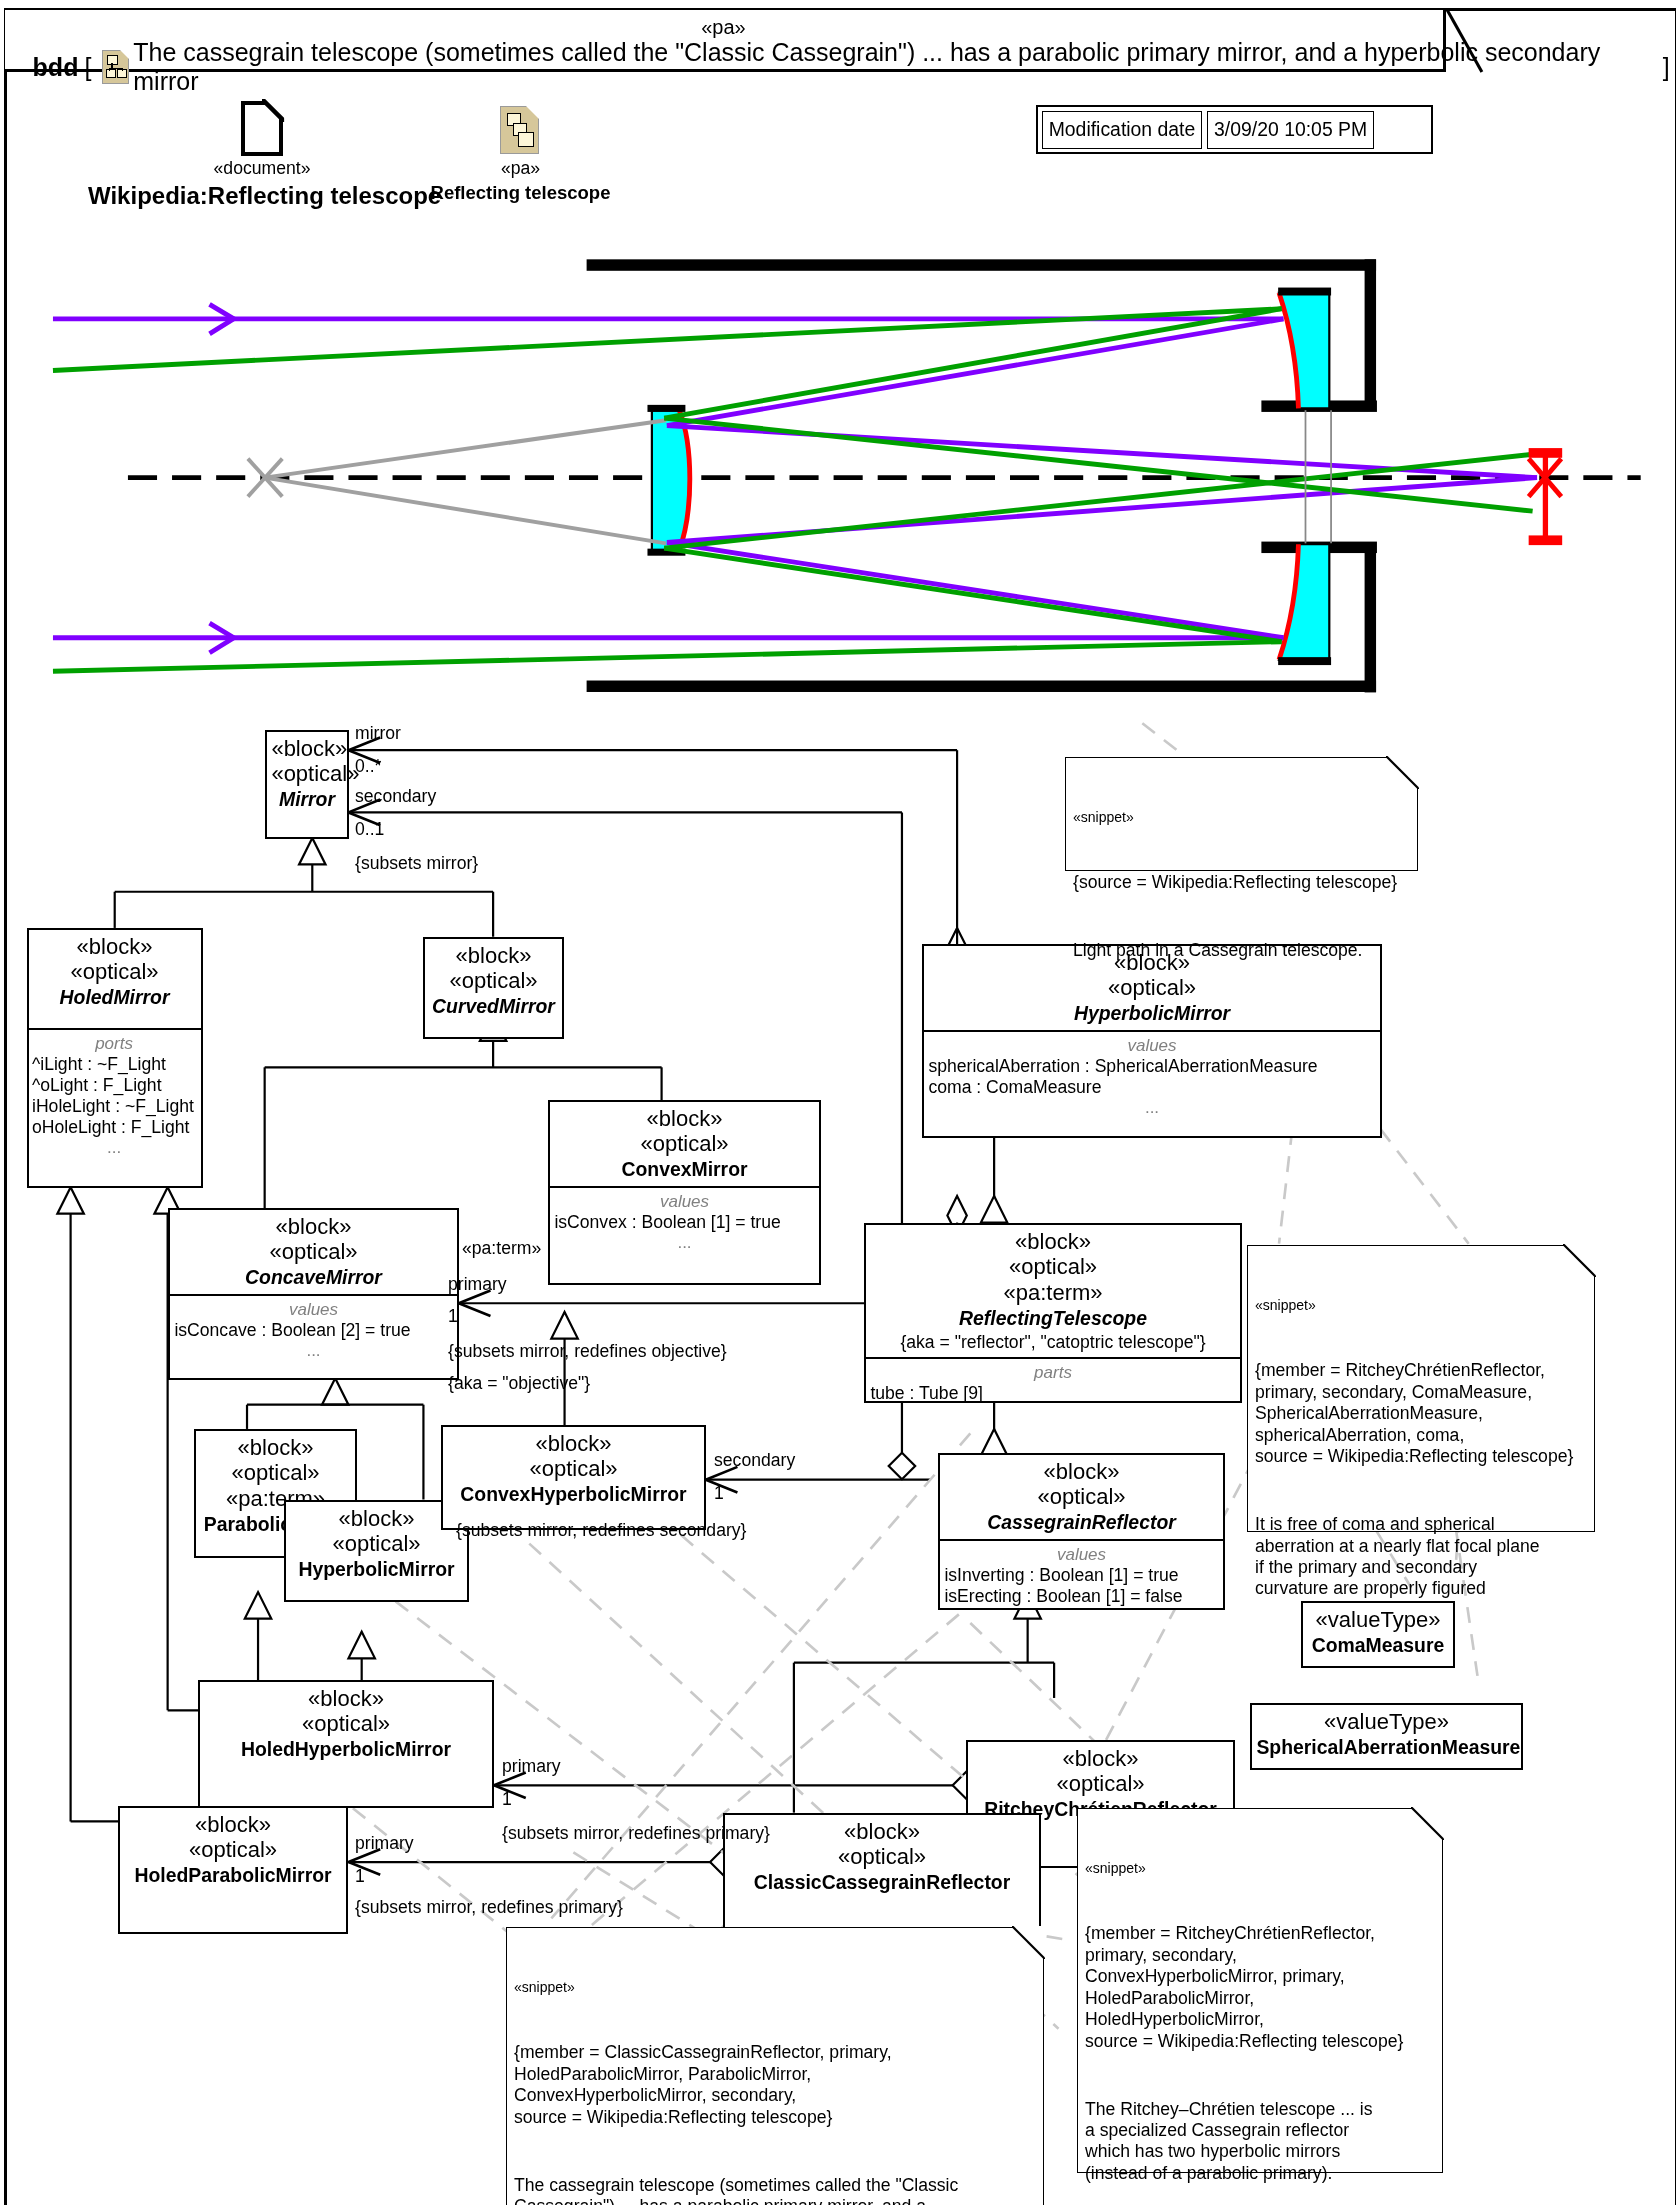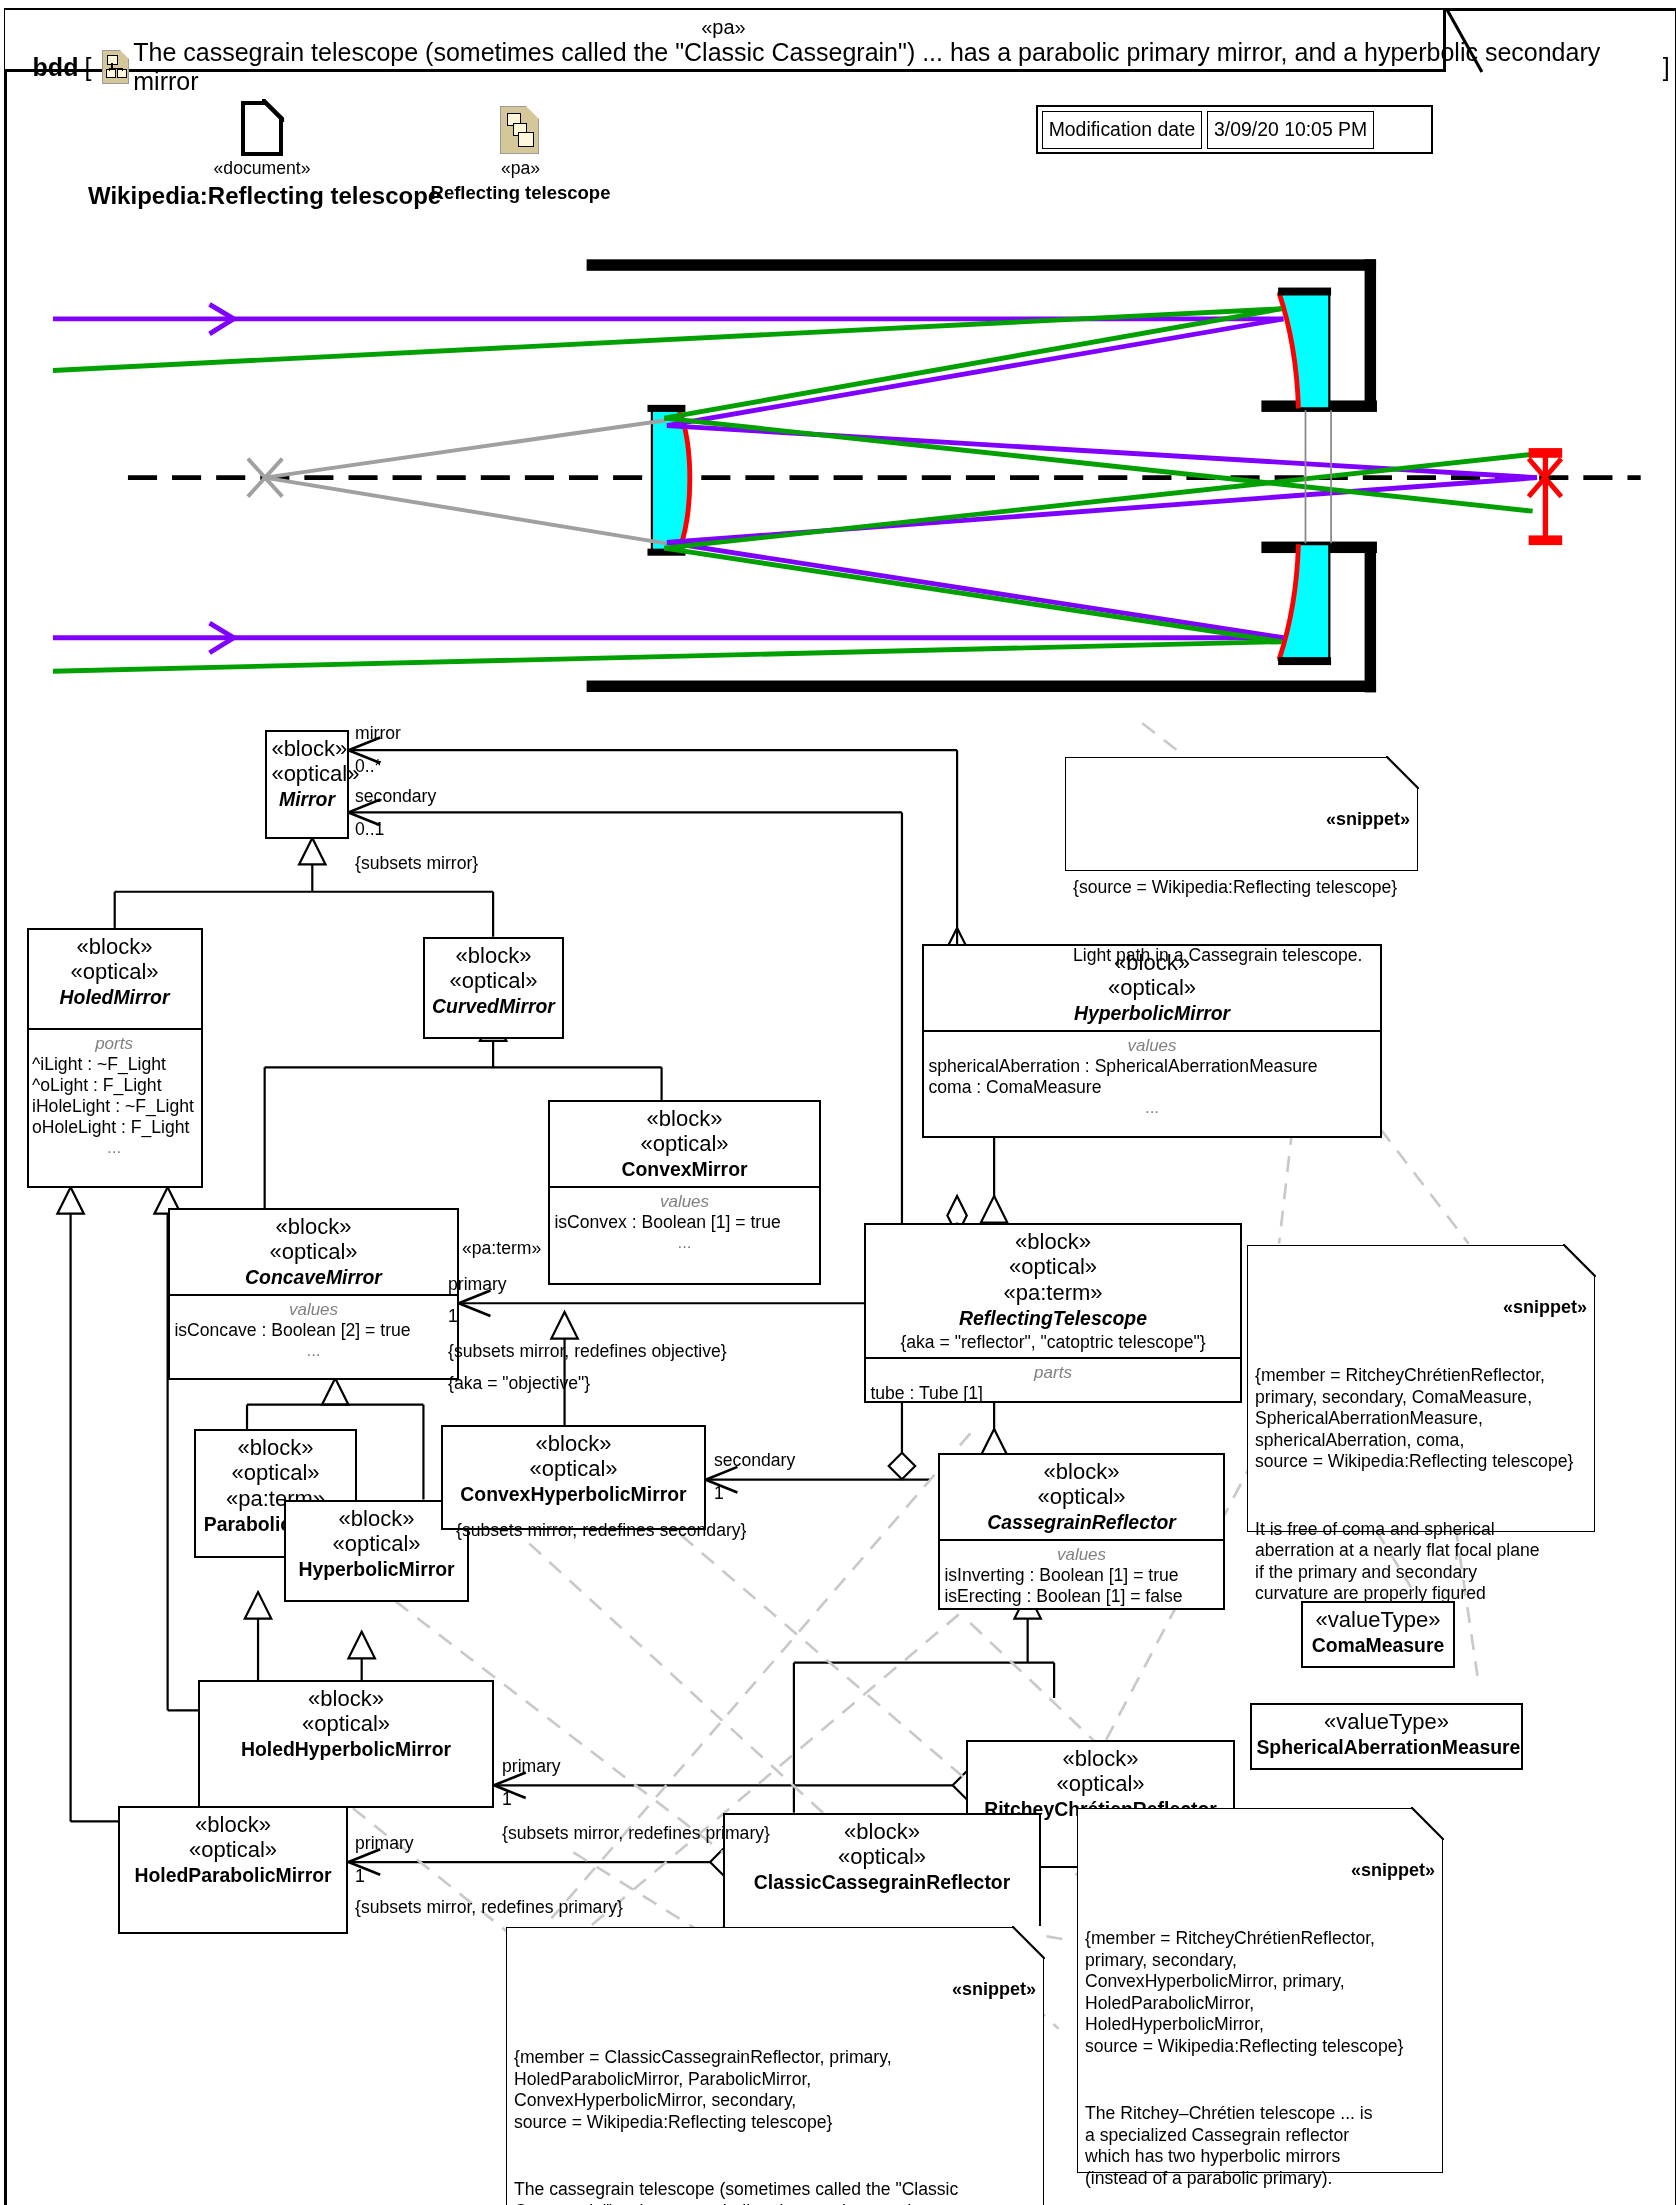--- a/index.html
+++ b/index.html
@@ -28,21 +28,21 @@
   
   .doc-icon{position:absolute;}
   .doc-icon .body{position:absolute;inset:0;border:4.9px solid #000;background:#fff;}
 
   
   .note{position:absolute;box-sizing:border-box;border:1.8px solid #000;background:#fff;}
   .note .fold{position:absolute;right:-1.8px;top:-1.8px;width:0;height:0;
       border-left:27px solid transparent;border-bottom:27px solid #fff;}
   .note-yellow{background:#ffff00;}
   .note-body{position:relative;padding:8px 7px;font-size:17.6px;line-height:1.22;white-space:pre-wrap;}
-  .note-title{text-align:right;font-size:18px;margin-bottom:3.5px;font-weight:bold;}
+  .note-title{text-align:left;font-size:14px;margin-bottom:3.5px;}
 
   
   .modtable{position:absolute;border:2.2px solid #000;background:#fff;display:flex;padding:3.5px;gap:4.4px;box-sizing:border-box;}
   .modcell{border:1.8px solid #000;background:#fff;font-size:19.4px;padding:2.6px 6.2px;white-space:nowrap;display:flex;align-items:center;}
 
   
   .cls{position:absolute;box-sizing:border-box;border:2.2px solid #000;background:#fff;}
   .cls .cmp{box-sizing:border-box;padding:3.5px 4.4px 4.4px 4.4px;text-align:center;}
   .cls .cmp + .cmp{border-top:2.2px solid #000;}
   .cls .st{font-size:22px;line-height:1.16;}
@@ -393,21 +393,21 @@
   <div class="cls" style="left:864px;top:1223px;width:378px;height:180px;">
     <div class="cmp">
       <div class="st">«block»</div>
       <div class="st">«optical»</div>
       <div class="st">«pa:term»</div>
       <div class="nm abs">ReflectingTelescope</div>
       <div class="constraint">{aka = "reflector", "catoptric telescope"}</div>
     </div>
     <div class="cmp">
       <div class="sechdr">parts</div>
-      <div class="feat">tube : Tube [1]</div>
+      <div class="feat">tube : Tube [9]</div>
     </div>
   </div>
 
   <div class="cls" style="left:938px;top:1453px;width:287px;height:157px;">
     <div class="cmp">
       <div class="st">«block»</div>
       <div class="st">«optical»</div>
       <div class="nm abs">CassegrainReflector</div>
     </div>
     <div class="cmp">

